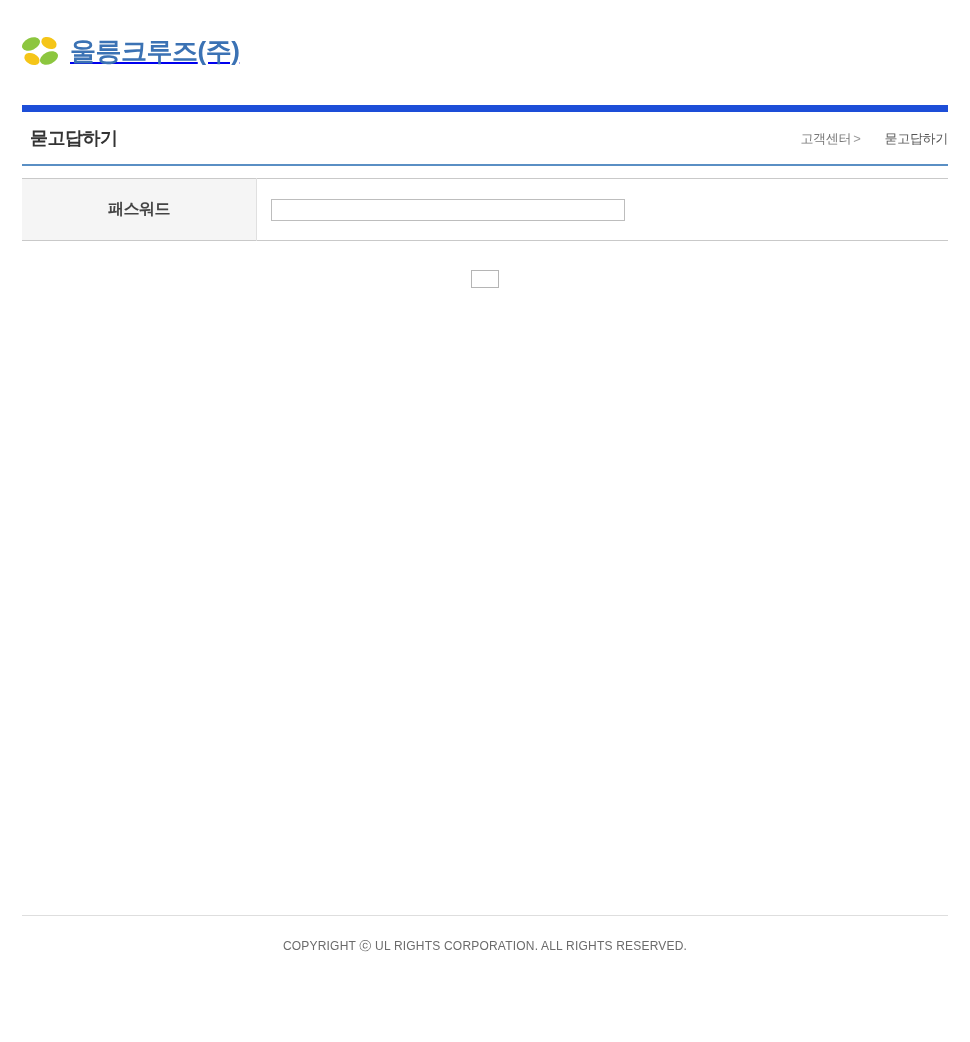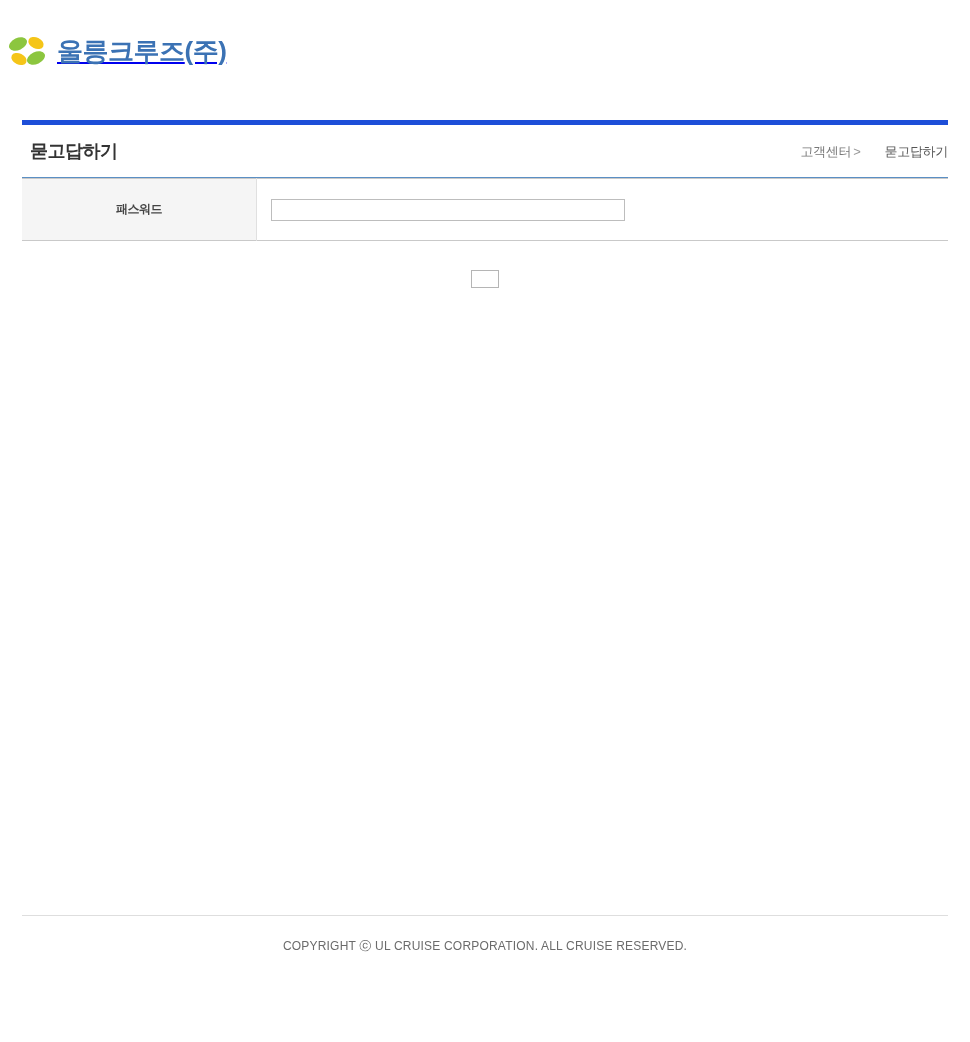--- a/index.html
+++ b/index.html
@@ -16,21 +16,21 @@
     overflow: hidden;
   }
 
   
   .header {
     height: 104px;
     position: relative;
   }
   .logo-wrap {
     position: absolute;
-    left: 7px;
+    left: 20px;
     top: 30px;
     display: flex;
     align-items: center;
     justify-content: space-between;
   }
   .logo-mark {
     width: 40px;
     height: 42px;
     position: relative;
     margin-right: 10px;
@@ -43,23 +43,23 @@
     white-space: nowrap;
   }
   .logo-text .t1 { color: #3b72b4; }
   .logo-text .t2 { color: #3b72b4; }
 
   
   .titlebar {
     position: absolute;
     left: 22px;
     right: 22px;
-    top: 120px;
+    top: 105px;
     height: 52px;
-    border-top: 5px solid #1d4ed8;
+    border-top: 7px solid #1d4ed8;
     border-bottom: 2px solid #5a8fc4;
     background: #fff;
   }
   .page-title {
     position: absolute;
     left: 8px;
     top: 14px;
     font-size: 18px;
     font-weight: bold;
     color: #333;
@@ -93,21 +93,21 @@
     border-collapse: collapse;
     border-top: 1px solid #c9c9c9;
     border-bottom: 1px solid #c9c9c9;
     table-layout: fixed;
   }
   .pw-table tr { height: 62px; }
   .pw-table th {
     width: 232px;
     background: #f5f5f5;
     border-right: 1px solid #e0e0e0;
-    font-size: 12px;
+    font-size: 16px;
     font-weight: bold;
     color: #444;
     text-align: center;
     letter-spacing: -0.5px;
   }
   .pw-table td {
     padding-left: 14px;
     background: #fff;
   }
   .pw-input {
@@ -203,13 +203,13 @@
     </tr>
   </tbody>
     </table>
 </div>
 
 <div class="btn-row">
   <button class="confirm-btn"></button>
 </div>
 
 <div class="footer-rule"></div>
-<div class="copyright">COPYRIGHT ⓒ UL CRUISE CORPORATION. ALL CRUISE RESERVED.</div>
+<div class="copyright">COPYRIGHT ⓒ UL RIGHTS CORPORATION. ALL RIGHTS RESERVED.</div>
 
 </body></html>

